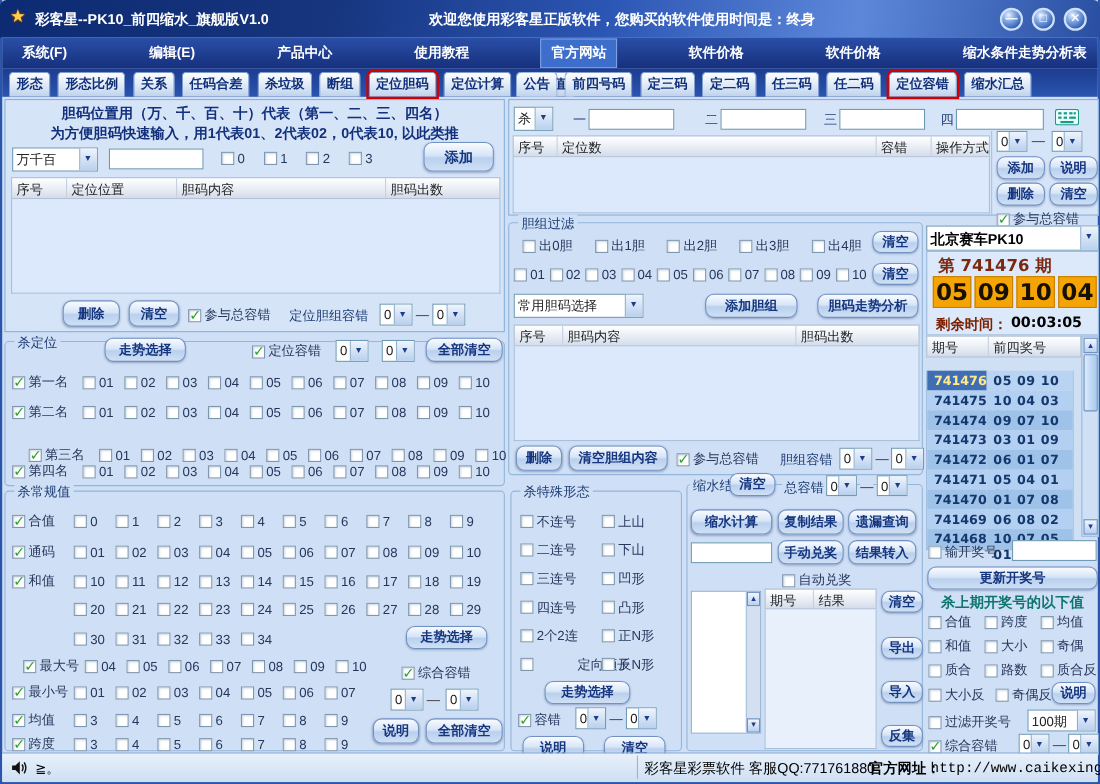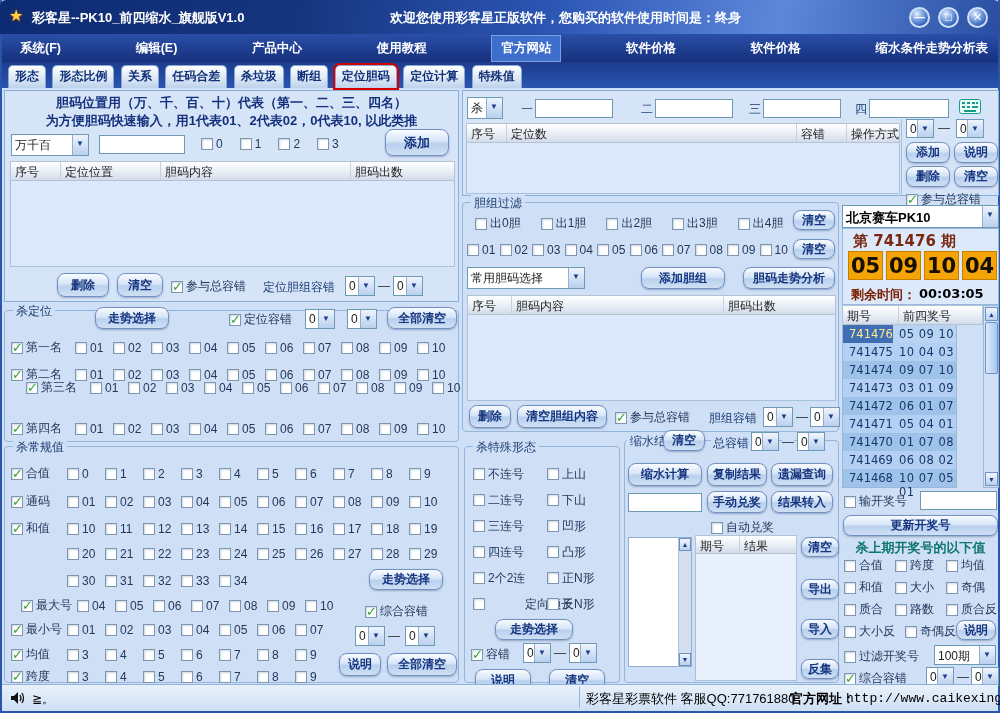--- a/index.html
+++ b/index.html
@@ -140,20 +140,30 @@
       <span class="tab">形态</span>
       <span class="tab">形态比例</span>
       <span class="tab">关系</span>
       <span class="tab">任码合差</span>
       <span class="tab">杀垃圾</span>
       <span class="tab">断组</span>
       <span class="tab marked">定位胆码</span>
       <span class="tab">定位计算</span>
       <span class="tab">特殊值</span>
     </span>
+    <span class="tgr">
+      <span class="tab">公告</span>
+      <span class="tab">前四号码</span>
+      <span class="tab">定三码</span>
+      <span class="tab">定二码</span>
+      <span class="tab">任三码</span>
+      <span class="tab">任二码</span>
+      <span class="tab marked">定位容错</span>
+      <span class="tab">缩水汇总</span>
+    </span>
   </div>
 
   <div class="content">
 
     <div class="panel" style="left:2px;top:2px;width:455px;height:212px;">
       <div class="tip" style="top:3px;">胆码位置用（万、千、百、十）代表（第一、二、三、四名）</div>
       <div class="tip" style="top:21px;">为方便胆码快速输入，用1代表01、2代表02，0代表10, 以此类推</div>
       <span class="dd" style="left:6px;top:43px;width:78px;height:22px;">
         <span class="ddv">万千百</span>
           <span class="dda"></span>
@@ -310,21 +320,21 @@
             <label class="ck num">
               <span class="box"></span>
               <span>09</span>
             </label>
             <label class="ck num">
               <span class="box"></span>
               <span>10</span>
             </label>
           </span>
       </div>
-      <div class="rowflex" style="left:6px;top:68px;padding-left:15px;">
+      <div class="rowflex" style="left:6px;top:94px;padding-left:15px;">
         <label class="ck checked wlab">
             <span class="box"></span>
             <span>第三名</span>
           </label>
         <span class="numset">
             <label class="ck num">
               <span class="box"></span>
               <span>01</span>
             </label>
             <label class="ck num">
@@ -1085,21 +1095,21 @@
             <span class="numbox">04</span>
           </div>
         <span class="abs" style="left:8px;top:57px;font-size:13px;font-weight:bold;color:#7b2000;">剩余时间：</span>
         <span class="abs" style="left:76px;top:57px;font-size:13px;font-weight:bold;color:#000;font-family:'DejaVu Sans',sans-serif;">00:03:05</span>
       </div>
       <div class="abs" style="left:0;top:100px;width:157px;height:183px;background:#cfe0f4;">
         <div class="thead" style="left:0;top:0;width:141px;height:20px;">
           <span class="th" style="width:56px;">期号</span>
           <span class="th" style="flex:1;border-right:none;">前四奖号</span>
         </div>
-        <div class="abs" style="left:0;top:20px;width:115px;border:1px solid #9ab8dc;border-top:none;">
+        <div class="abs" style="left:0;top:32px;width:134px;border:1px solid #9ab8dc;border-top:none;font-weight:bold;">
 
         <div class="hrow">
             <span class="hcell p">741476</span>
             <span class="hcell n">05 09 10 04</span>
           </div>
             <div class="hrow">
             <span class="hcell p">741475</span>
             <span class="hcell n">10 04 03 08</span>
           </div>
             <div class="hrow">

